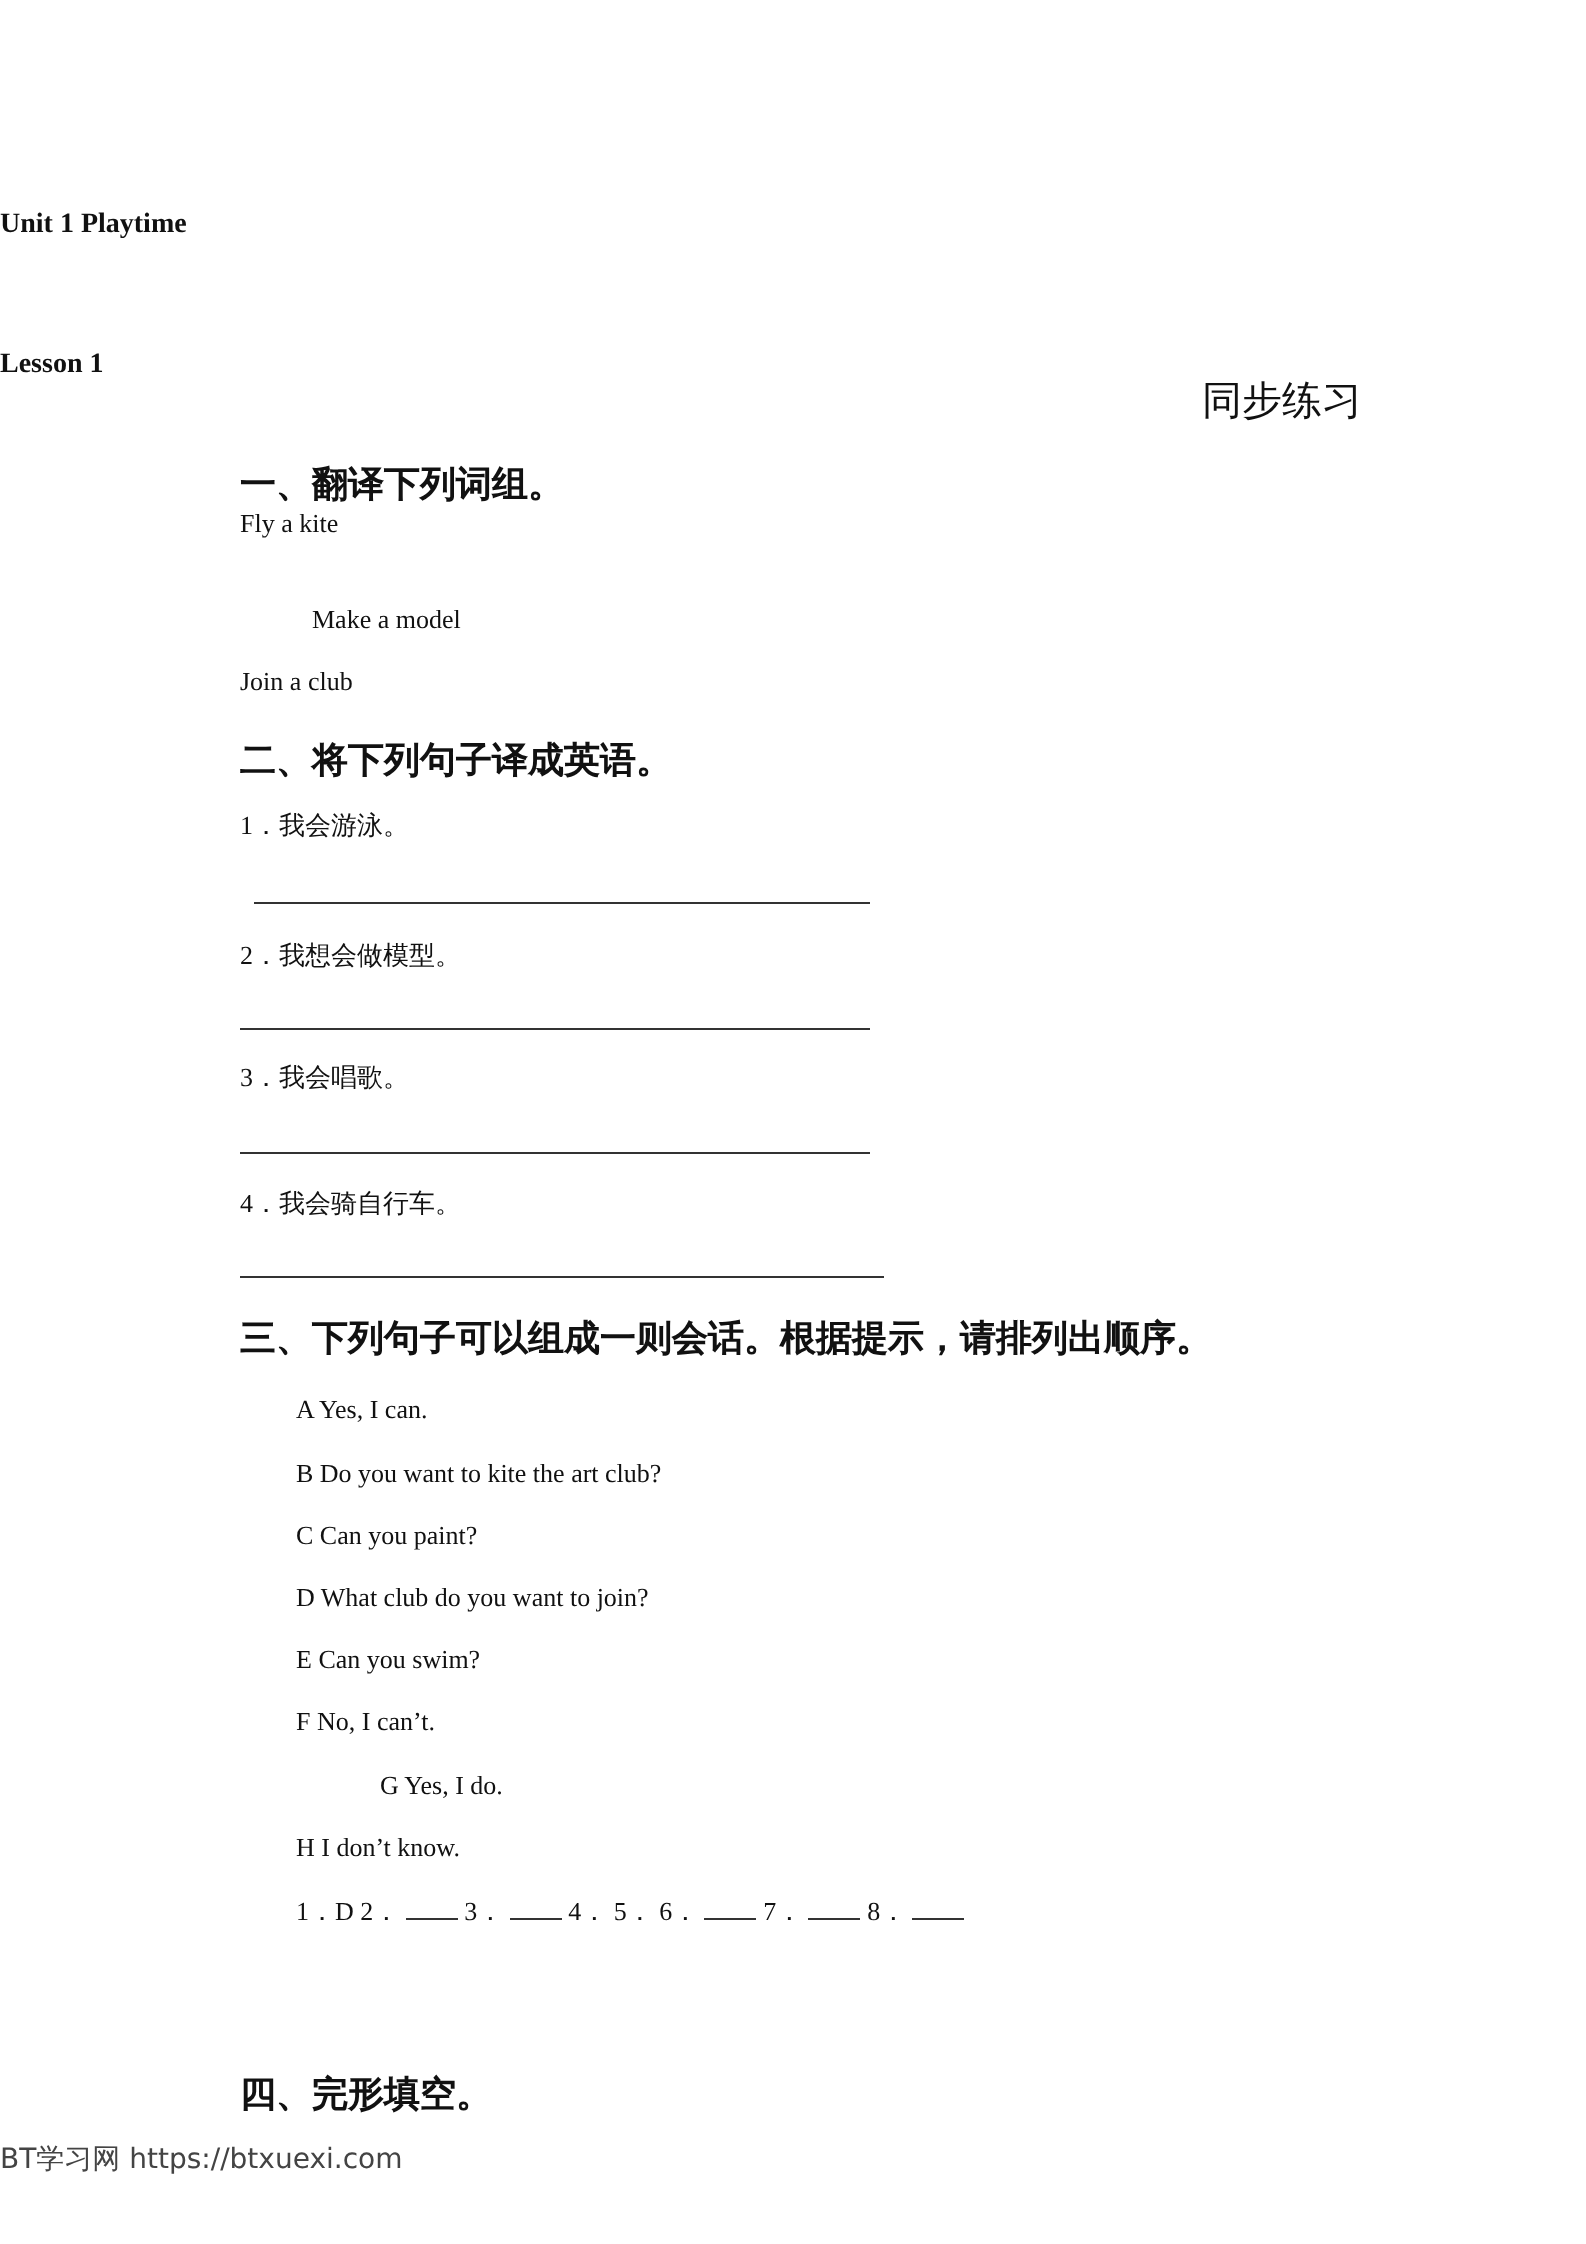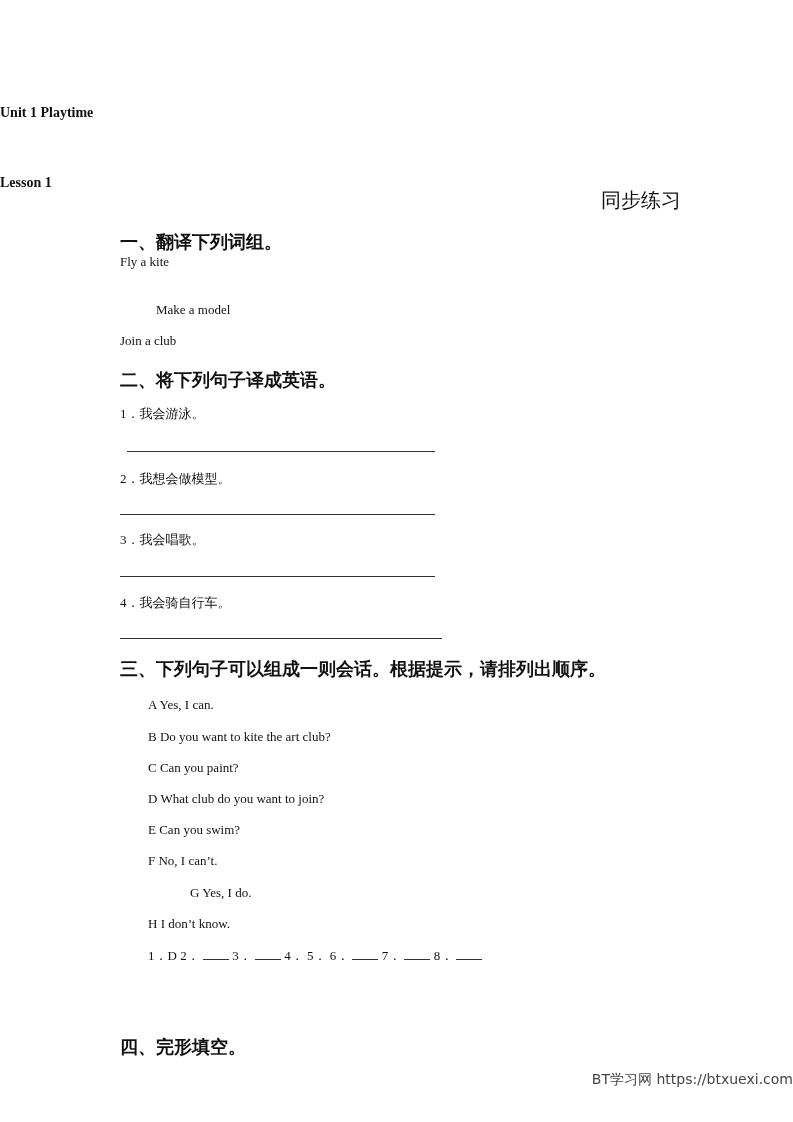--- a/index.html
+++ b/index.html
@@ -8,21 +8,21 @@
   .abs { position: absolute; white-space: nowrap; }
   .title { font-weight: bold; font-size: 14px; width: 793px; text-align: left; left: 0; }
   .subtitle-cn { font-size: 20px; width: 681px; text-align: right; left: 0;
                  font-family: "DejaVu Sans", sans-serif; }
   .section { font-size: 18px; font-weight: bold; left: 120px;
              font-family: "DejaVu Sans", sans-serif; }
   .text { font-size: 13px; }
   .cn-text { font-size: 13px; font-family: Liberation Sans, sans-serif; font-weight: normal; }
   .blank-line { position: absolute; height: 0; border-top: 1px solid #333; }
   .footer { font-family: "DejaVu Sans", sans-serif; font-size: 14px; color: #444;
-            width: 793px; text-align: right; left: 0; }
+            width: 793px; text-align: left; left: 0; }
 </style>
 </head>
 <body>
 
 <div class="abs title" style="top:105px;">Unit 1 Playtime</div>
 <div class="abs title" style="top:147px;margin-top:28px;">Lesson 1</div>
 <div class="abs subtitle-cn" style="top:187px;">同步练习</div>
 
 <div class="abs section" style="top:230px;">一、翻译下列词组。</div>
 <div class="abs text" style="left:120px; top:254px;">Fly a kite</div>

